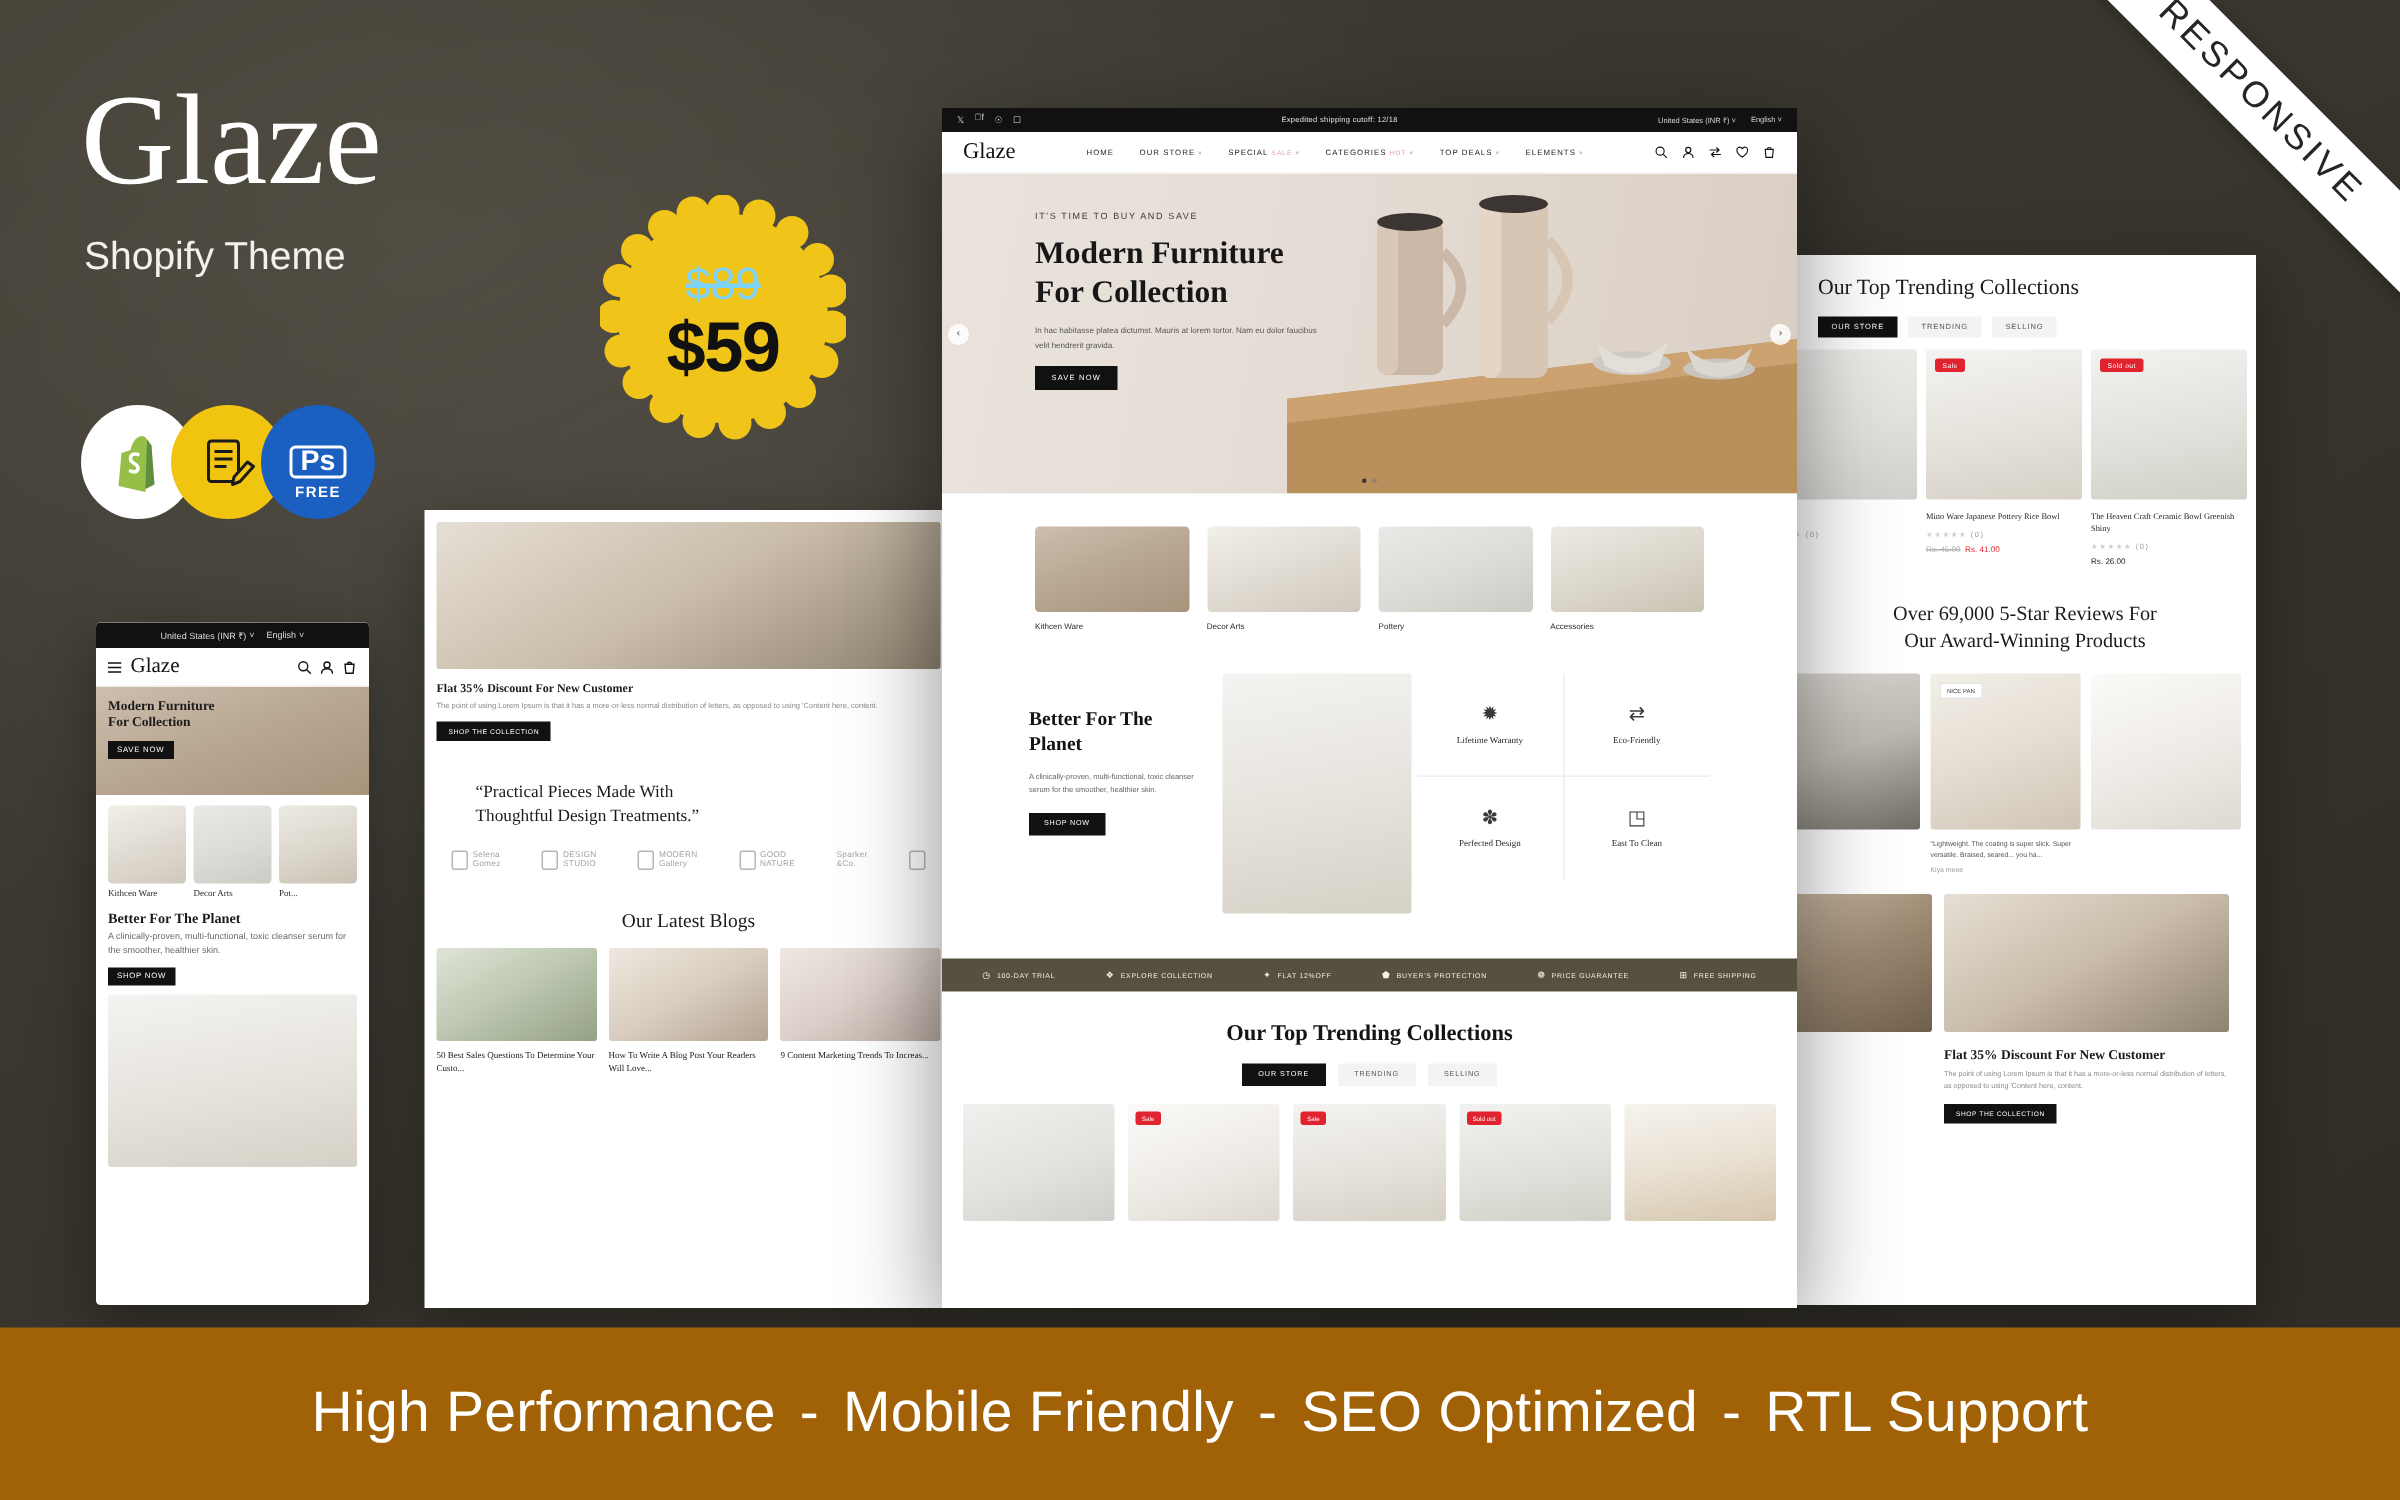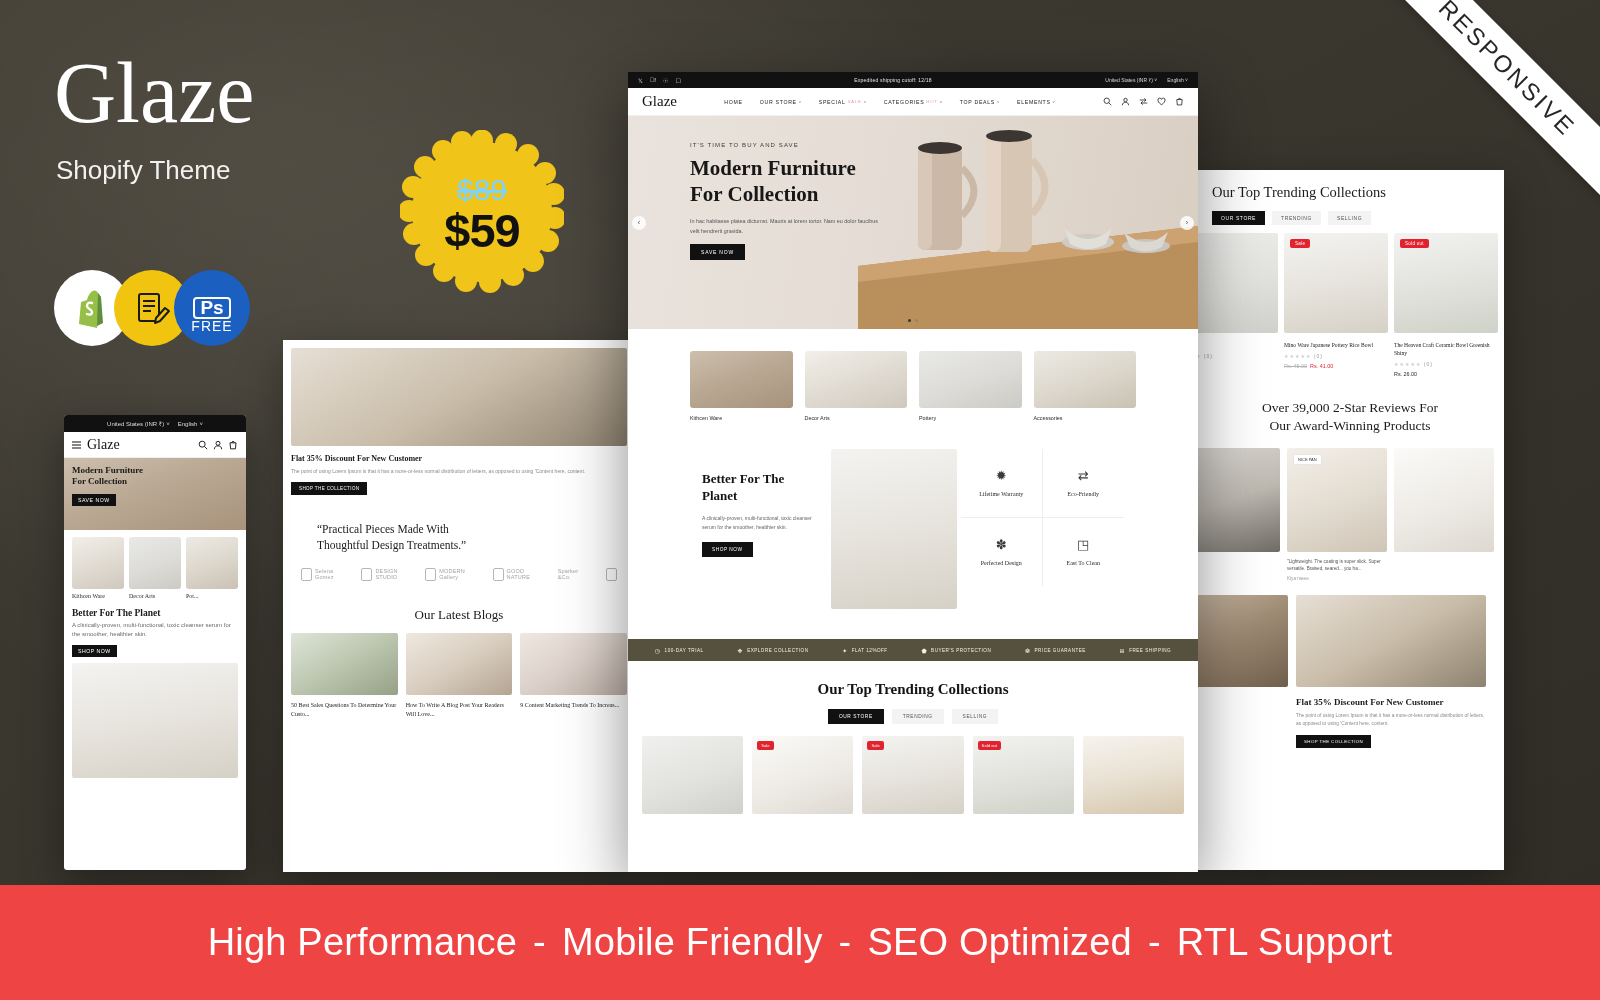--- a/index.html
+++ b/index.html
@@ -73,26 +73,26 @@
   }
 
   
   .badges { position: absolute; left: 54px; top: 270px; display: flex; z-index: 12; }
   .badge { width: 76px; height: 76px; border-radius: 50%; display:flex; align-items:center; justify-content:center; margin-right:-16px; position:relative; }
   .badge.shopify { background: #ffffff; }
   .badge.docs { background: #f1c40f; }
   .badge.ps { background: #1b5fc1; }
   .ps-box { width: 38px; height: 22px; border: 2.5px solid #ffffff; border-radius: 4px; display:flex; align-items:center; justify-content:center;}
   .ps-box span { color:#fff; font-weight:700; font-size:19px; font-family:"Liberation Sans",sans-serif;}
-  .ps-free { position:absolute; bottom:12px; left:0; right:0; text-align:center; color:#fff; font-size:14px; font-weight:400; letter-spacing:1px;}
+  .ps-free { position:absolute; bottom:12px; left:0; right:0; text-align:center; color:#fff; font-size:10px; font-weight:700; letter-spacing:1px;}
 
   
   .bottombar {
     position: absolute; left: 0; bottom: 0; width: 1600px; height: 115px;
-    background: #ef4444; display:flex; align-items:center; justify-content:center; z-index: 30;
+    background: #a16207; display:flex; align-items:center; justify-content:center; z-index: 30;
   }
   .bottombar .txt {
     color:#ffffff; font-size: 38px; letter-spacing: 0.2px; white-space: nowrap;
     font-family:"Liberation Sans", sans-serif; font-weight: 400;
   }
   .bottombar .dash { color:#ffffff; padding: 0 16px; }
 
   
   .panel { position:absolute; background:#fff; overflow:hidden; box-shadow: 0 14px 40px rgba(0,0,0,0.35); }
 
@@ -194,21 +194,21 @@
   .hero-arrow.l { left:4px;} .hero-arrow.r { right:4px;}
   .hero-dots { position:absolute; bottom:7px; left:50%; transform:translateX(-50%); display:flex; gap:4px;}
   .hero-dots i { width:3px; height:3px; border-radius:50%; background:#8f8579; display:block;}
   .hero-dots i.on { background:#3a352e; }
 
   .cats { display:flex; gap:12px; padding:22px 62px 0;}
   .cat { flex:1;}
   .cat .ph { height:57px; border-radius:3px;}
   .cat .lb { font-size:5.4px; color:#2b2b2b; margin-top:7px;}
 
-  .planet { display:flex; padding: 28px 74px 0; gap: 4px; align-items:flex-start;}
+  .planet { display:flex; padding: 28px 58px 0; gap: 4px; align-items:flex-start;}
   .planet .col-l { width:125px; padding-top:22px;}
   .planet h2 { font-family:"Liberation Serif",serif; font-size:13px; line-height:1.3; color:#141414;}
   .planet p { font-size:5px; line-height:1.85; color:#666; margin-top:9px;}
   .planet .btn { display:inline-block; background:#111; color:#fff; font-size:4.8px; padding:5px 10px; margin-top:10px; letter-spacing:.5px;}
   .planet .col-m { width:126px; height:160px; border-radius:2px; }
   .planet .col-r { flex:1; display:grid; grid-template-columns:1fr 1fr; }
   .feat { text-align:center; padding:20px 4px; }
   .feat .ico { font-size:13px; color:#3a3a3a; line-height:1;}
   .feat .lb { font-family:"Liberation Serif",serif; font-size:6px; color:#2b2b2b; margin-top:9px;}
   .feat.br { border-right:1px solid #eee;} .feat.bb { border-bottom:1px solid #eee;}
@@ -460,21 +460,21 @@
         <div class="imgw img-greenbowl">
             <div class="r-tag">Sold out</div>
           </div>
         <div class="nm">The Heaven Craft Ceramic Bowl Greenish Shiny</div>
         <div class="r-stars"><span>★★★★★</span> <span class="cnt">(0)</span></div>
         <div class="r-price">Rs. 26.00</div>
       </div>
 
     </div>
     <div class="r-rev-h">
-      <span>Over 39,000 2-Star Reviews For</span><br>
+      <span>Over 69,000 5-Star Reviews For</span><br>
       <span>Our Award-Winning Products</span>
     </div>
     <div class="r-rev-row">
       <div class="r-rev-c">
           <div class="ph img-dark"></div>
         </div>
       <div class="r-rev-c">
         <div class="ph img-vases">
             <div class="r-nice">NICE PAN</div>
           </div>

